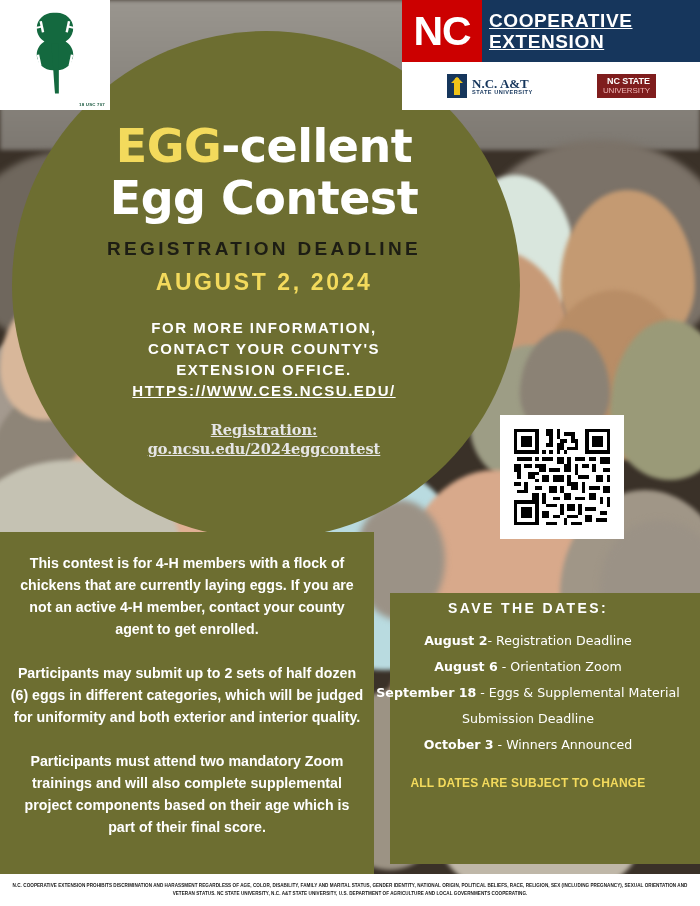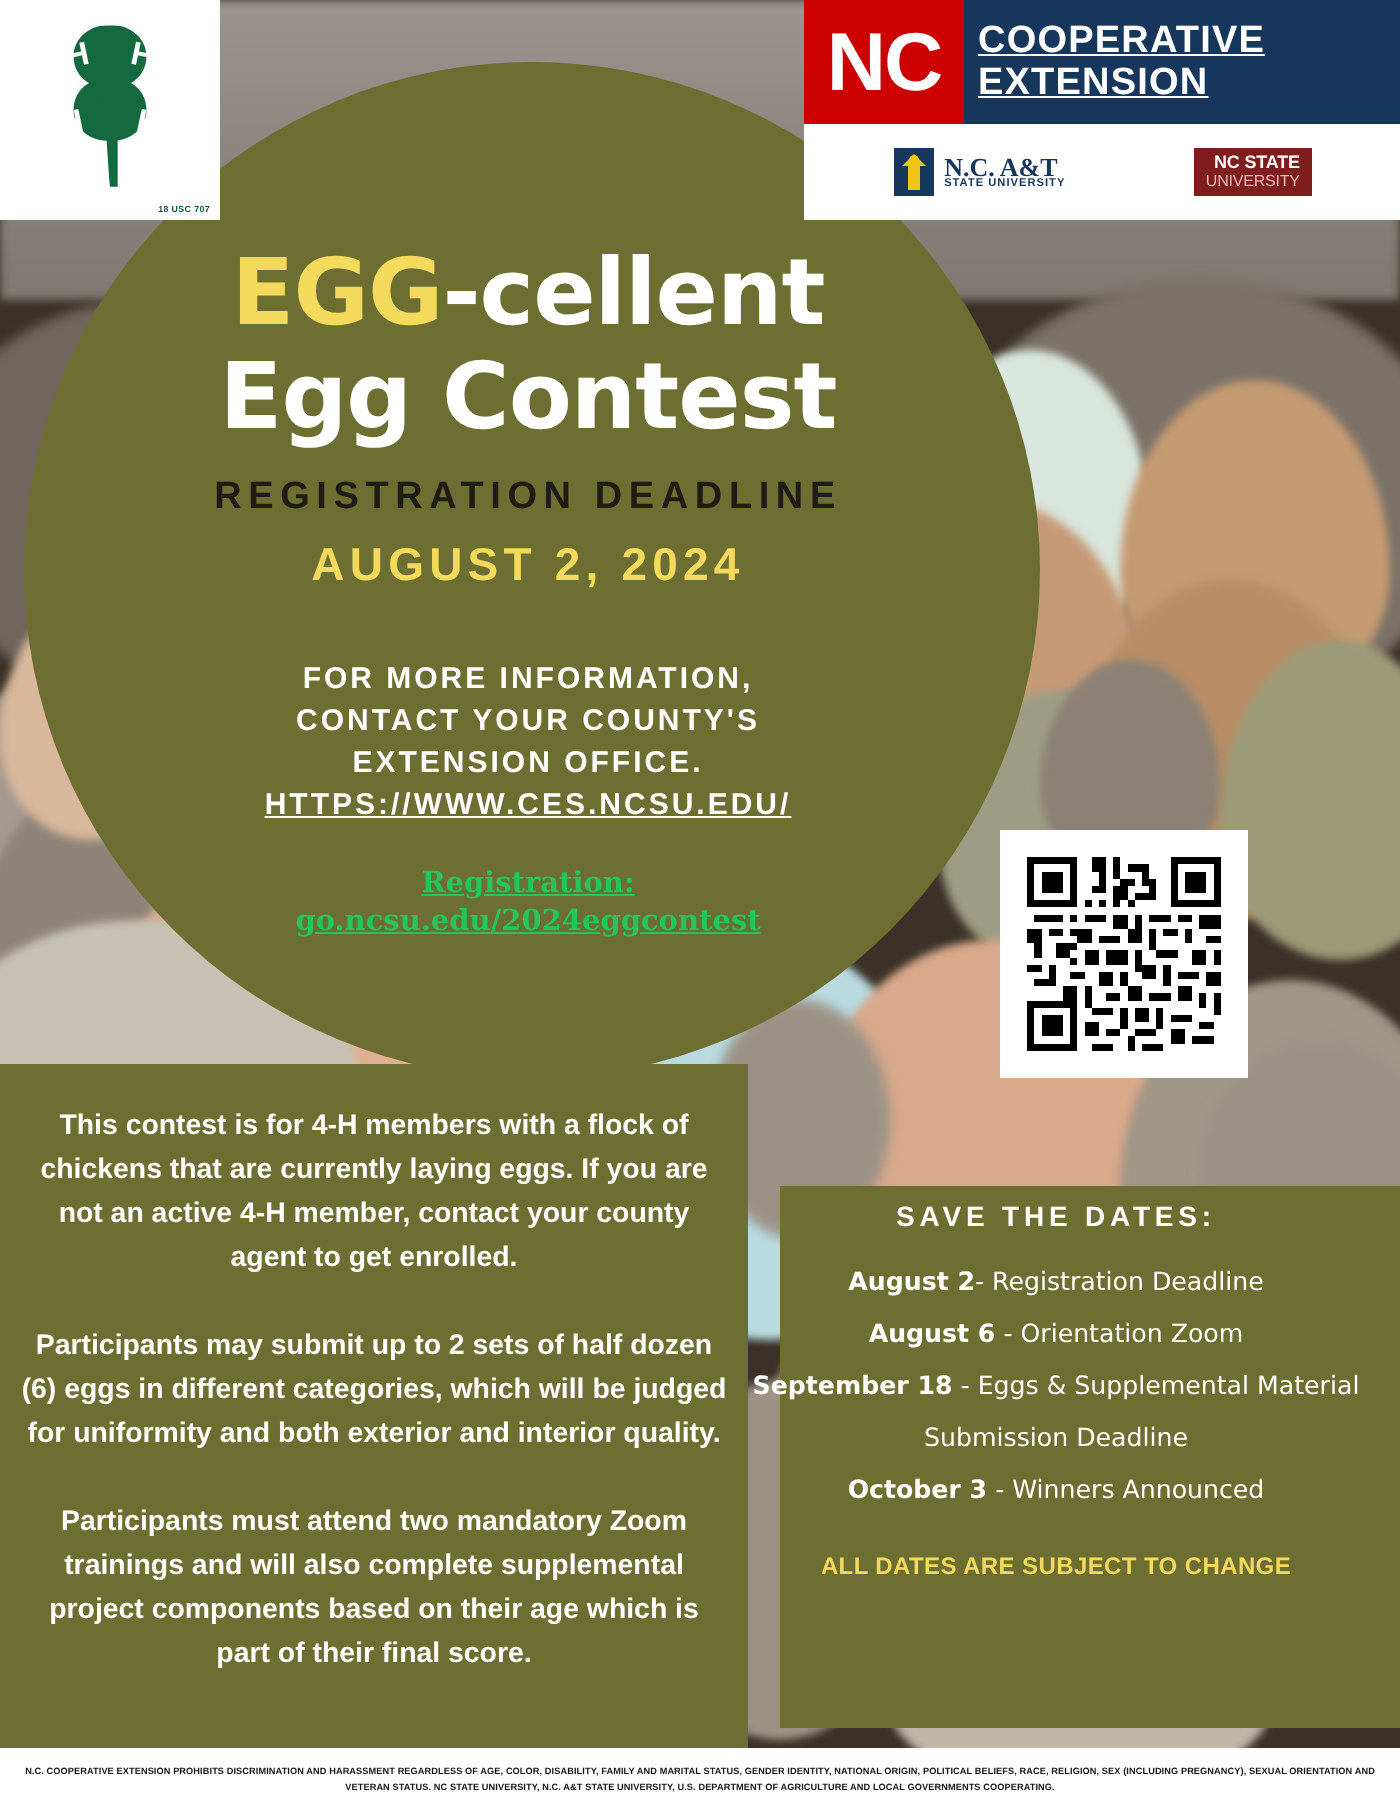--- a/index.html
+++ b/index.html
@@ -85,26 +85,26 @@
   .h-egg{color:#f3da5c;}
   .sub-dead{
     margin-top:14px;font-size:19px;font-weight:bold;color:#1d1d14;
     letter-spacing:3.3px;font-family:"Liberation Sans",sans-serif;
   }
   .sub-date{
     margin-top:9px;font-size:23px;font-weight:bold;color:#f3da5c;
     letter-spacing:2.6px;font-family:"Liberation Sans",sans-serif;
   }
   .info{
-    margin-top:33px;font-size:15px;font-weight:bold;color:#ffffff;
+    margin-top:21px;font-size:15px;font-weight:bold;color:#ffffff;
     letter-spacing:1.5px;line-height:21px;font-family:"Liberation Sans",sans-serif;
   }
   .info .url{text-decoration:underline;}
   .reg-link{
-    margin-top:19px;font-size:14.5px;font-weight:bold;color:#22c55e;
+    margin-top:19px;font-size:14.5px;font-weight:bold;color:#e5e5e5;
     line-height:19px;font-family:"DejaVu Serif",serif;
   }
   .reg-link span{text-decoration:underline;}
 
   
   .qr-wrap{position:absolute;left:500px;top:415px;width:124px;height:124px;background:#ffffff;
            display:flex;align-items:center;justify-content:center;}
   .qr-wrap svg{display:block;}
 
   

